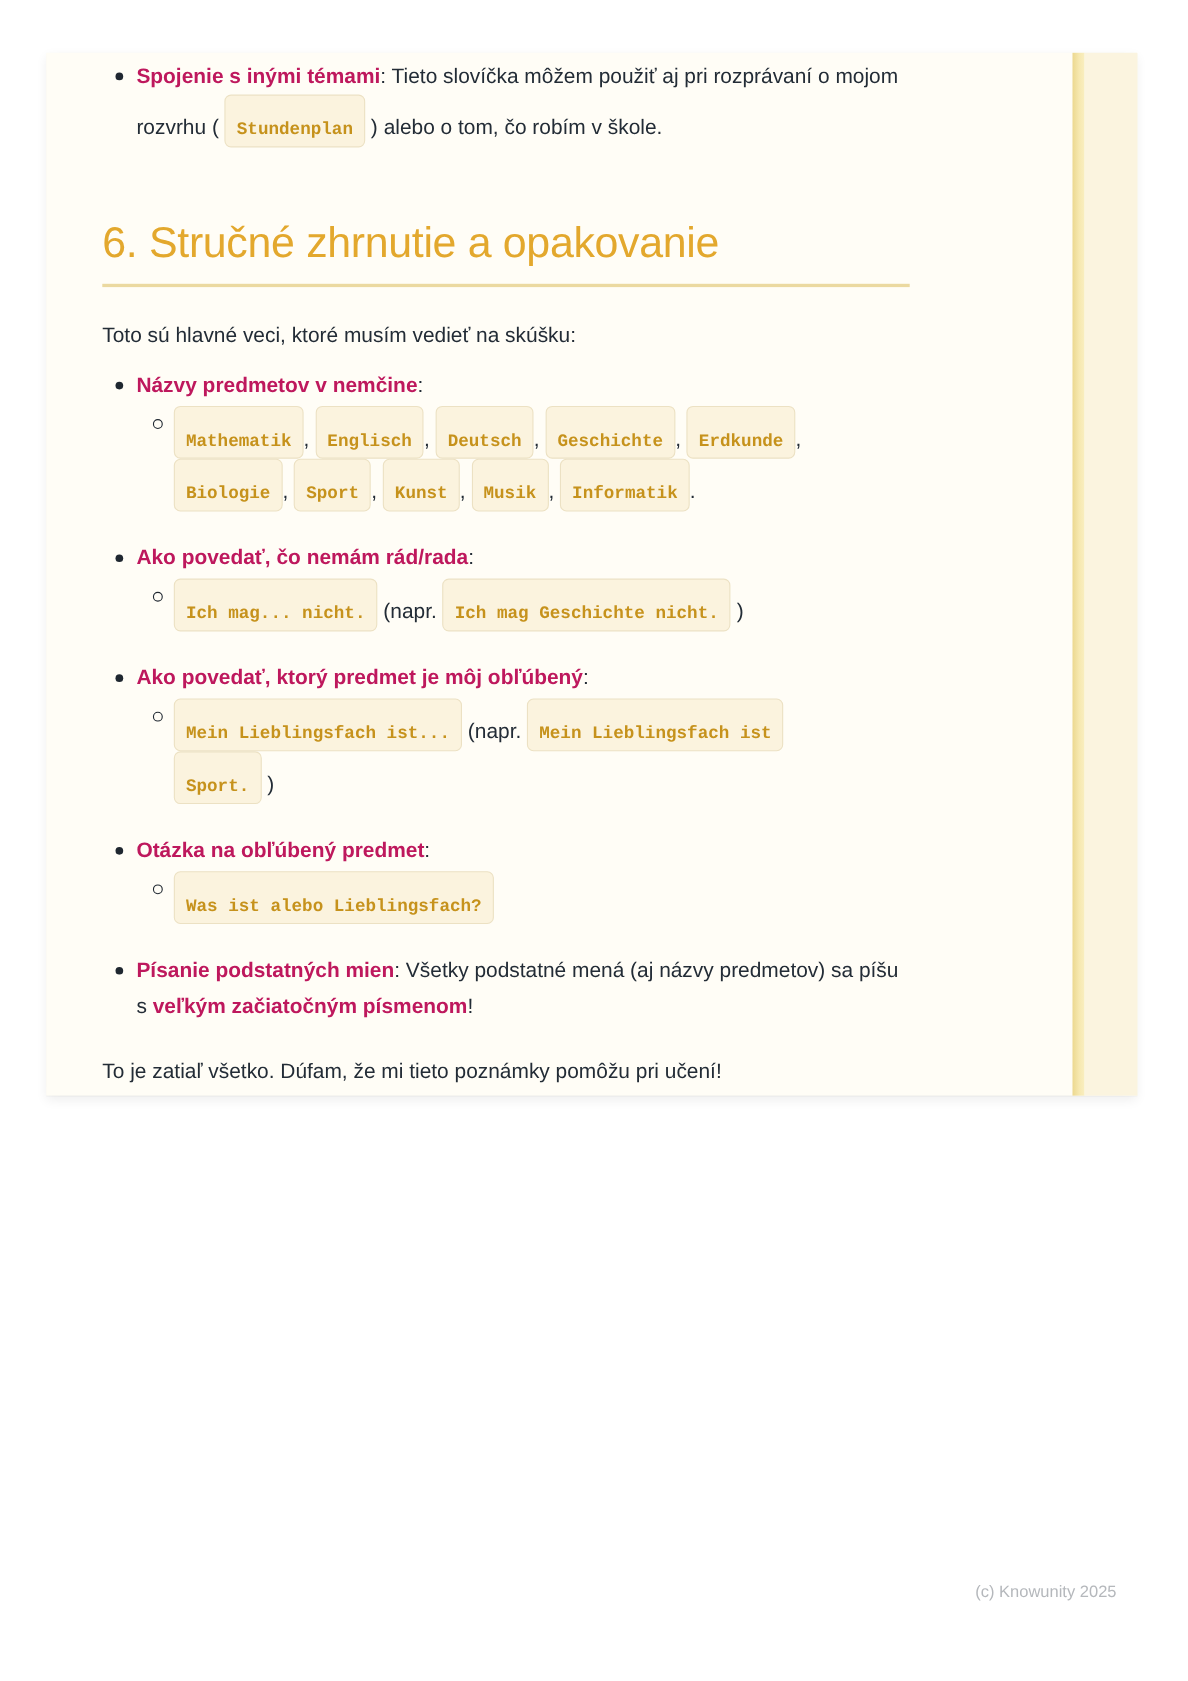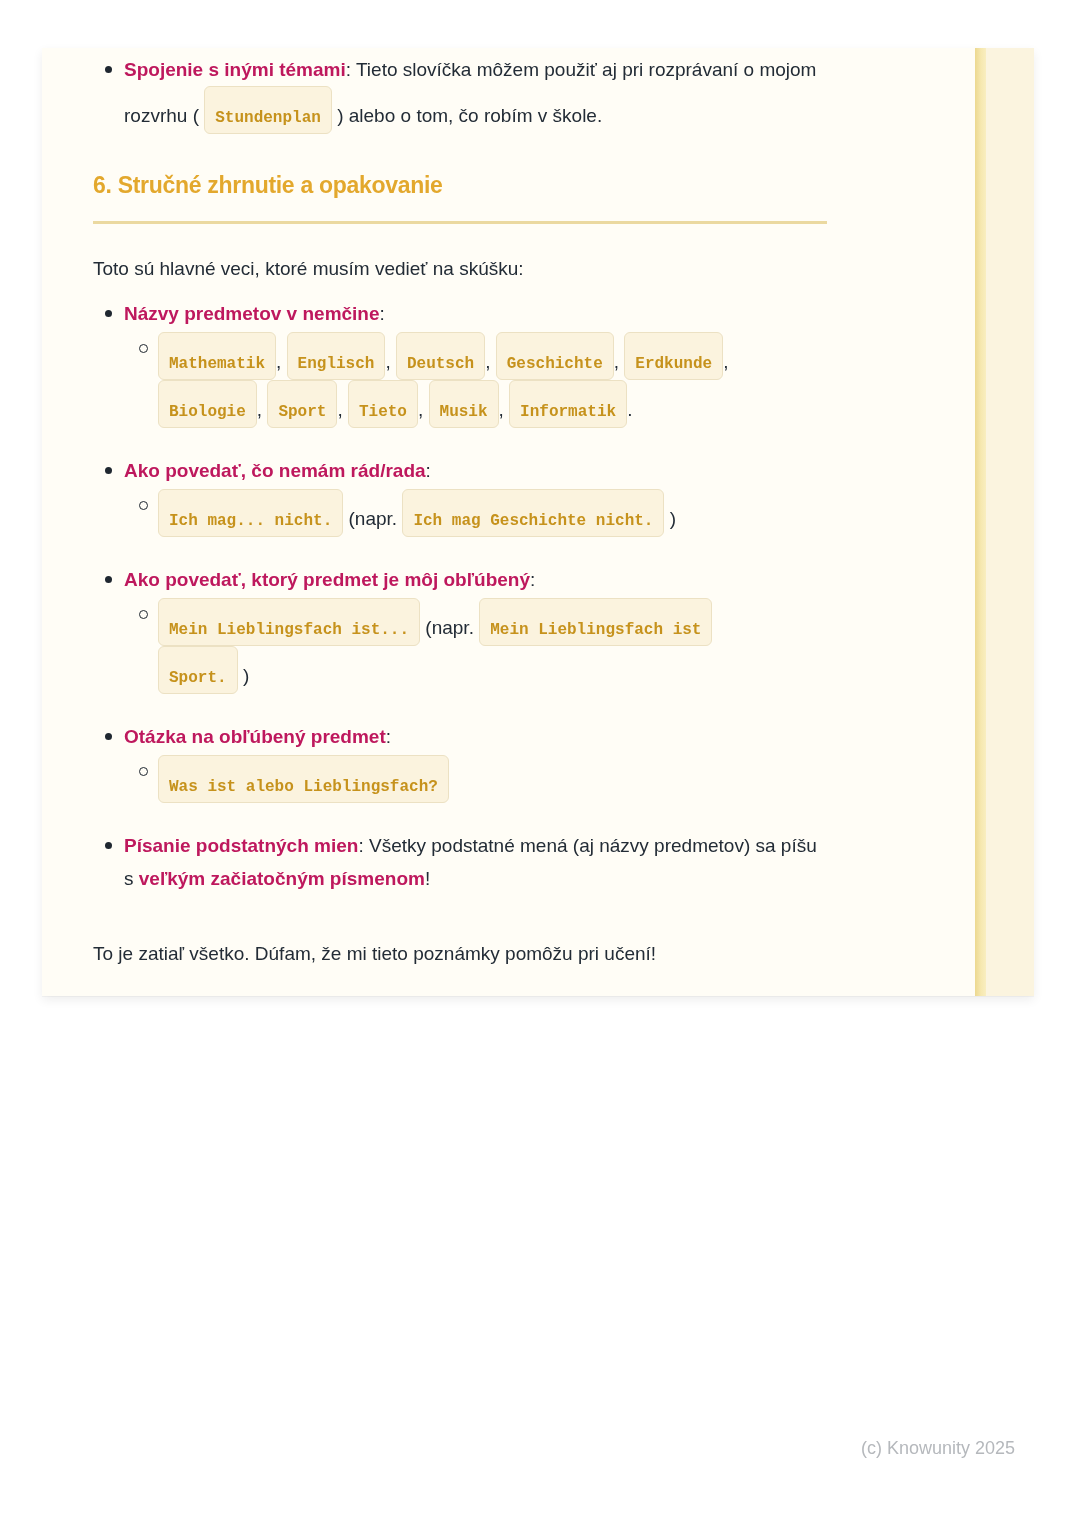--- a/index.html
+++ b/index.html
@@ -54,37 +54,37 @@
     background:var(--chip_bg, #fbf3de);
     border:1px solid var(--chip_border, #ece1c3);
     border-radius:6px;
     padding:21px 10px 4px;
     vertical-align:baseline;
   }
   .sep { color:#232c36; }
 
   
   h2 {
-    margin-top:31px;
-    font-size:23px; line-height:40px; font-weight:700;
+    margin-top:68px;
+    font-size:39px; line-height:40px; font-weight:400;
     color:var(--accent, #e3a82d);
     letter-spacing:-0.3px;
   }
   .rule {
     border:0; width:734px; height:3px; margin:16px 0 0 0;
     background:var(--rule, #ebd9a0);
   }
   .lead { margin-top:28px; }
   .main-list { margin-top:12px; }
-  .outro { margin-top:42px; }
+  .outro { margin-top:26px; }
 
   
   .footer {
     position:absolute; top:1438px; right:65px;
-    font-size:18px; line-height:20px; color:#b5b8bc;text-align:center;
+    font-size:15px; line-height:20px; color:#b5b8bc;text-align:center;
   }
 </style>
 </head>
 <body>
 
 <div class="sheet">
   <div class="accent-bar"></div>
   <div class="margin-strip"></div>
 
   <div class="content">
@@ -108,21 +108,21 @@
         <strong>Názvy predmetov v nemčine</strong><span>:</span>
         <ul class="sub">
           <li>
             <code class="chip">Mathematik</code><span class="sep">,</span>
             <code class="chip">Englisch</code><span class="sep">,</span>
             <code class="chip">Deutsch</code><span class="sep">,</span>
             <code class="chip">Geschichte</code><span class="sep">,</span>
             <code class="chip">Erdkunde</code><span class="sep">,</span>
             <code class="chip">Biologie</code><span class="sep">,</span>
             <code class="chip">Sport</code><span class="sep">,</span>
-            <code class="chip">Tieto</code><span class="sep">,</span>
+            <code class="chip">Kunst</code><span class="sep">,</span>
             <code class="chip">Musik</code><span class="sep">,</span>
             <code class="chip">Informatik</code><span class="sep">.</span>
           </li>
         </ul>
       </li>
 
 
       <li>
         <strong>Ako povedať, čo nemám rád/rada</strong><span>:</span>
         <ul class="sub">

